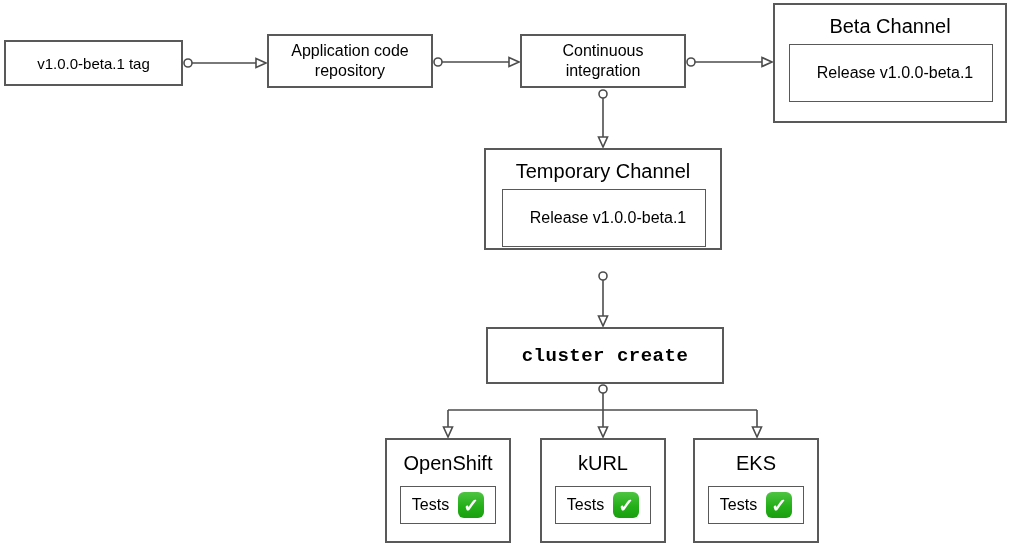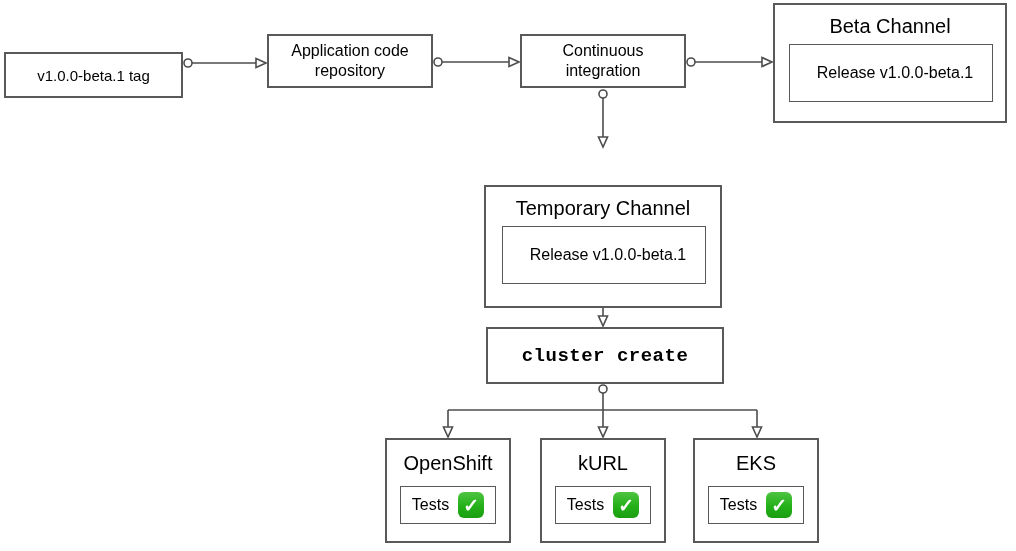--- a/index.html
+++ b/index.html
@@ -29,26 +29,26 @@
     box-sizing: border-box;
   }
   .leaf {
     display: flex;
     align-items: center;
     justify-content: center;
     text-align: center;
   }
   .wrap2 { white-space: pre-line; line-height: 20px; font-size: 16px; }
 
-  .tag-box   { left: 4px;   top: 40px;  width: 179px; height: 46px; font-size: 15px; margin-top: 12px; }
+  .tag-box   { left: 4px;   top: 40px;  width: 179px; height: 46px; font-size: 15px; }
   .repo-box  { left: 267px; top: 34px;  width: 166px; height: 54px; }
   .ci-box    { left: 520px; top: 34px;  width: 166px; height: 54px; }
 
   .beta-box  { left: 773px; top: 3px;   width: 234px; height: 120px; }
-  .temp-box  { left: 484px; top: 148px; width: 238px; height: 123px; margin-top: 37px; }
+  .temp-box  { left: 484px; top: 148px; width: 238px; height: 102px; }
   .container-title {
     text-align: center;
     margin-top: 10px;
     font-size: 20px;
   }
   .release-box {
     position: absolute;
     border: 1.5px solid #595959;
     background: #ffffff;
     display: flex;

